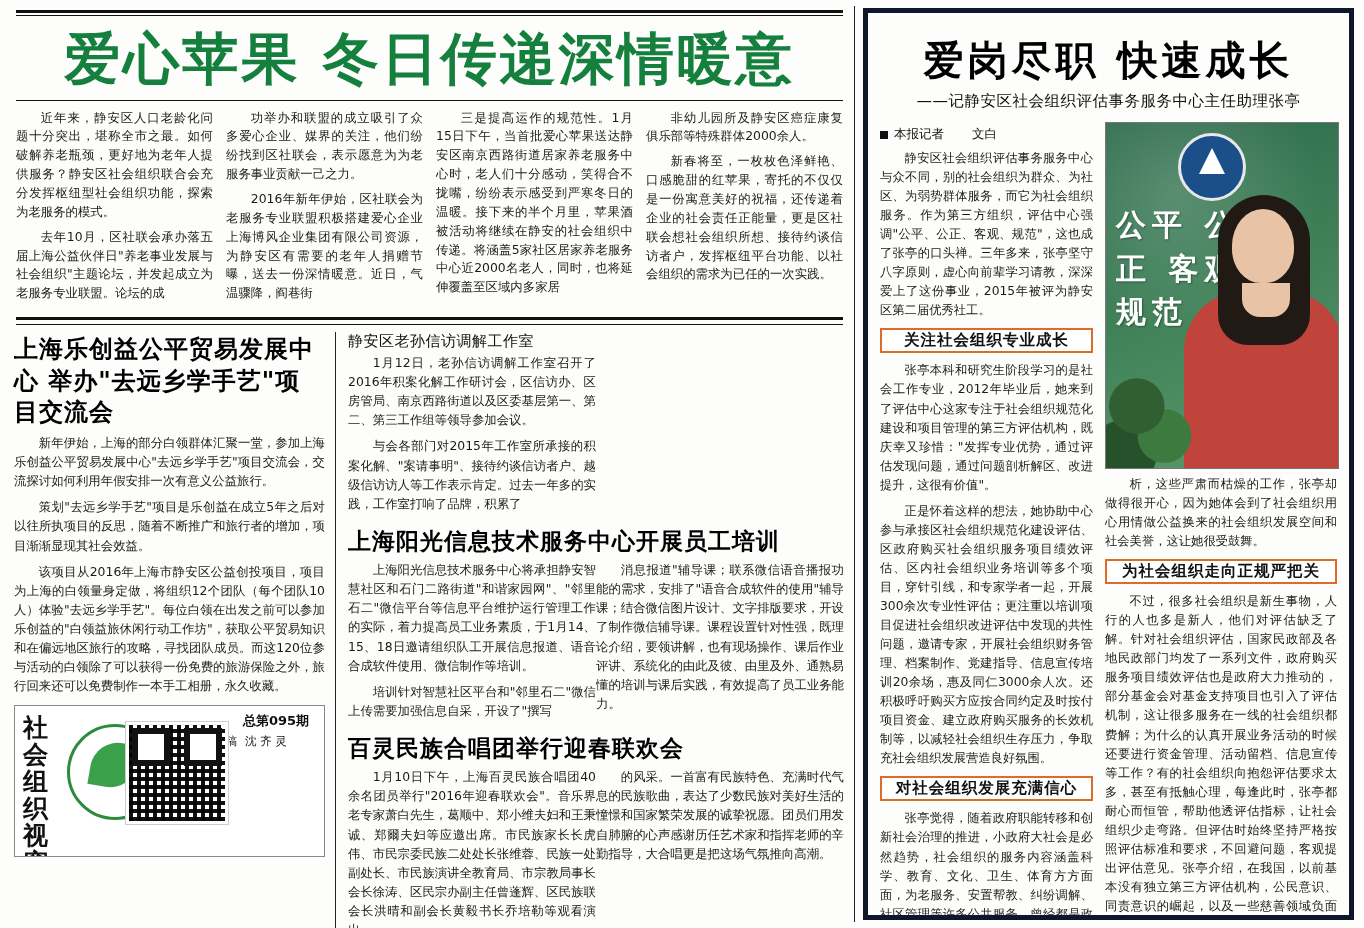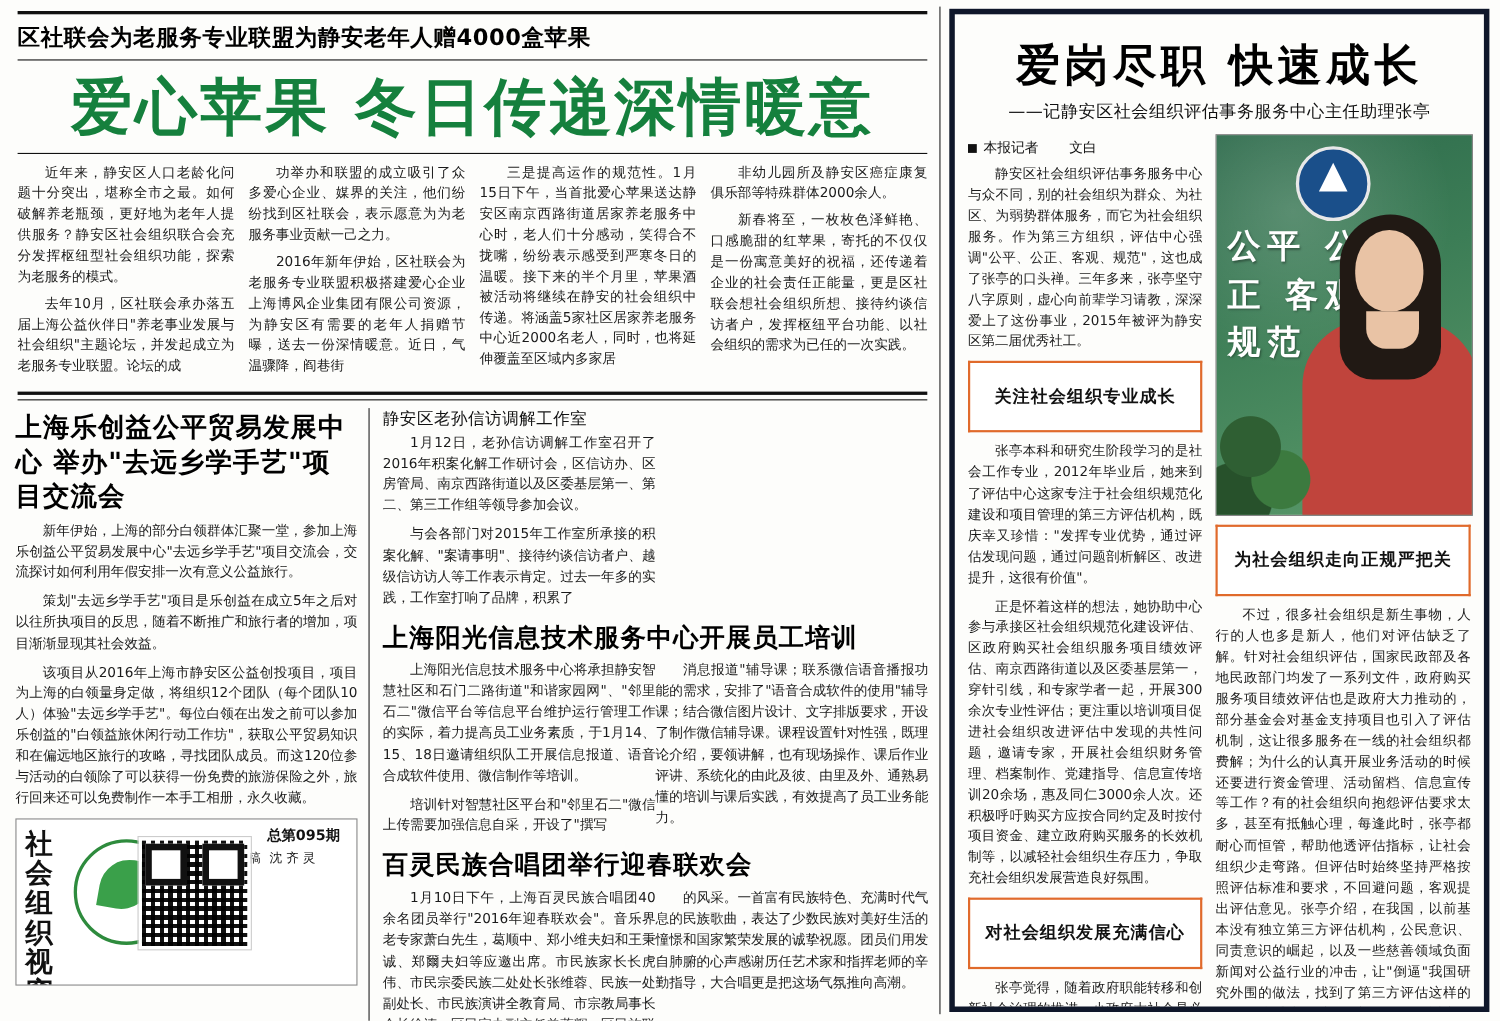--- a/index.html
+++ b/index.html
@@ -156,21 +156,21 @@
   .r-cols{display:flex;gap:12px;}
   .r-col-left{width:222px;}
   .r-col-right{width:232px;}
 
   .r-text{font-size:12.3px;line-height:1.55;text-align:justify;color:#1a1a1a;}
   .r-text p{margin:0 0 7px 0;text-indent:2em;}
 
   .r-banner{
     border-top:2px solid #e06a2b;border-bottom:2px solid #e06a2b;
     text-align:center;font-weight:bold;font-size:15.5px;color:#111;
-    padding:20px 0;margin:8px 0 8px 0;letter-spacing:1px;
+    padding:0 0;margin:8px 0 8px 0;letter-spacing:1px;
     position:relative;background:#fff;
   }
   .r-banner:before,.r-banner:after{
     content:"";position:absolute;top:-2px;bottom:-2px;width:2px;background:#e06a2b;
   }
   .r-banner:before{left:0;}
   .r-banner:after{right:0;}
 
   
   .photo{
@@ -225,21 +225,20 @@
   }
 </style>
 </head>
 <body>
 
 <div class="page">
 
   <div class="left">
 
     <div class="rule-top"></div>
-    <div class="kicker">区社联会为老服务专业联盟为静安老年人赠4000盒苹果</div>
     <div class="rule-thin"></div>
     <div class="headline">爱心苹果 冬日传递深情暖意</div>
     <div class="rule-after-head"></div>
 
     <div class="lead-cols">
       <div class="col">
         <p>近年来，静安区人口老龄化问题十分突出，堪称全市之最。如何破解养老瓶颈，更好地为老年人提供服务？静安区社会组织联合会充分发挥枢纽型社会组织功能，探索为老服务的模式。</p>
         <p>去年10月，区社联会承办落五届上海公益伙伴日"养老事业发展与社会组织"主题论坛，并发起成立为老服务专业联盟。论坛的成</p>
       </div>
       <div class="col">
@@ -350,21 +349,21 @@
             <span class="sq"></span><span>本报记者</span><span class="name">文白</span>
           </div>
           <div class="r-text">
             <p>静安区社会组织评估事务服务中心与众不同，别的社会组织为群众、为社区、为弱势群体服务，而它为社会组织服务。作为第三方组织，评估中心强调"公平、公正、客观、规范"，这也成了张亭的口头禅。三年多来，张亭坚守八字原则，虚心向前辈学习请教，深深爱上了这份事业，2015年被评为静安区第二届优秀社工。</p>
           </div>
 
           <div class="r-banner">关注社会组织专业成长</div>
 
           <div class="r-text">
             <p>张亭本科和研究生阶段学习的是社会工作专业，2012年毕业后，她来到了评估中心这家专注于社会组织规范化建设和项目管理的第三方评估机构，既庆幸又珍惜："发挥专业优势，通过评估发现问题，通过问题剖析解区、改进提升，这很有价值"。</p>
-            <p>正是怀着这样的想法，她协助中心参与承接区社会组织规范化建设评估、区政府购买社会组织服务项目绩效评估、南京西路街道以及区委基层第一，穿针引线，和专家学者一起，开展300余次专业性评估；更注重以培训项目促进社会组织改进评估中发现的共性问题，邀请专家，开展社会组织财务管理、档案制作、党建指导、信息宣传培训20余场，惠及同仁3000余人次。还积极呼吁购买方应按合同约定及时按付项目资金、建立政府购买服务的长效机制等，以减轻社会组织生存压力，争取充社会组织发展营造良好氛围。</p>
+            <p>正是怀着这样的想法，她协助中心参与承接区社会组织规范化建设评估、区政府购买社会组织服务项目绩效评估、区内社会组织业务培训等多个项目，穿针引线，和专家学者一起，开展300余次专业性评估；更注重以培训项目促进社会组织改进评估中发现的共性问题，邀请专家，开展社会组织财务管理、档案制作、党建指导、信息宣传培训20余场，惠及同仁3000余人次。还积极呼吁购买方应按合同约定及时按付项目资金、建立政府购买服务的长效机制等，以减轻社会组织生存压力，争取充社会组织发展营造良好氛围。</p>
           </div>
 
           <div class="r-banner">对社会组织发展充满信心</div>
 
           <div class="r-text">
             <p>张亭觉得，随着政府职能转移和创新社会治理的推进，小政府大社会是必然趋势，社会组织的服务内容涵盖科学、教育、文化、卫生、体育方方面面，为老服务、安置帮教、纠纷调解、社区管理等许多公共服务，曾经都是政府包办的事务，现在社会组织捕获参与其中，取得了许多新成绩，受到群众欢迎，凝聚民心。联系跟进、上门指导、现场评估、分数统计、总结分</p>
           </div>
         </div>
 
         <div class="r-col-right">
@@ -372,20 +371,23 @@
             <div class="banner-bg"></div>
             <div class="emblem"></div>
             <div class="ptext">公平 公正 客观 规范</div>
             <div class="person-hair"></div>
             <div class="person-head"></div>
             <div class="person-collar"></div>
             <div class="person-body"></div>
             <div class="plant"></div>
           </div>
 
+          <div class="cap r-text">
+            <p>析，这些严肃而枯燥的工作，张亭却做得很开心，因为她体会到了社会组织用心用情做公益换来的社会组织发展空间和社会美誉，这让她很受鼓舞。</p>
+          </div>
 
           <div class="r-banner">为社会组织走向正规严把关</div>
 
           <div class="r-text">
             <p>不过，很多社会组织是新生事物，人行的人也多是新人，他们对评估缺乏了解。针对社会组织评估，国家民政部及各地民政部门均发了一系列文件，政府购买服务项目绩效评估也是政府大力推动的，部分基金会对基金支持项目也引入了评估机制，这让很多服务在一线的社会组织都费解；为什么的认真开展业务活动的时候还要进行资金管理、活动留档、信息宣传等工作？有的社会组织向抱怨评估要求太多，甚至有抵触心理，每逢此时，张亭都耐心而恒管，帮助他透评估指标，让社会组织少走弯路。但评估时始终坚持严格按照评估标准和要求，不回避问题，客观提出评估意见。张亭介绍，在我国，以前基本没有独立第三方评估机构，公民意识、同责意识的崛起，以及一些慈善领域负面新闻对公益行业的冲击，让"倒逼"我国研究外围的做法，找到了第三方评估这样的路径。接受这种"新束缚"需要一段适应期和磨合期，只有在遵循规则流程内开展活动，才能逐出公益品牌，获得社会公信力和政府支持。</p>
           </div>
 
         </div>
 
       </div>

